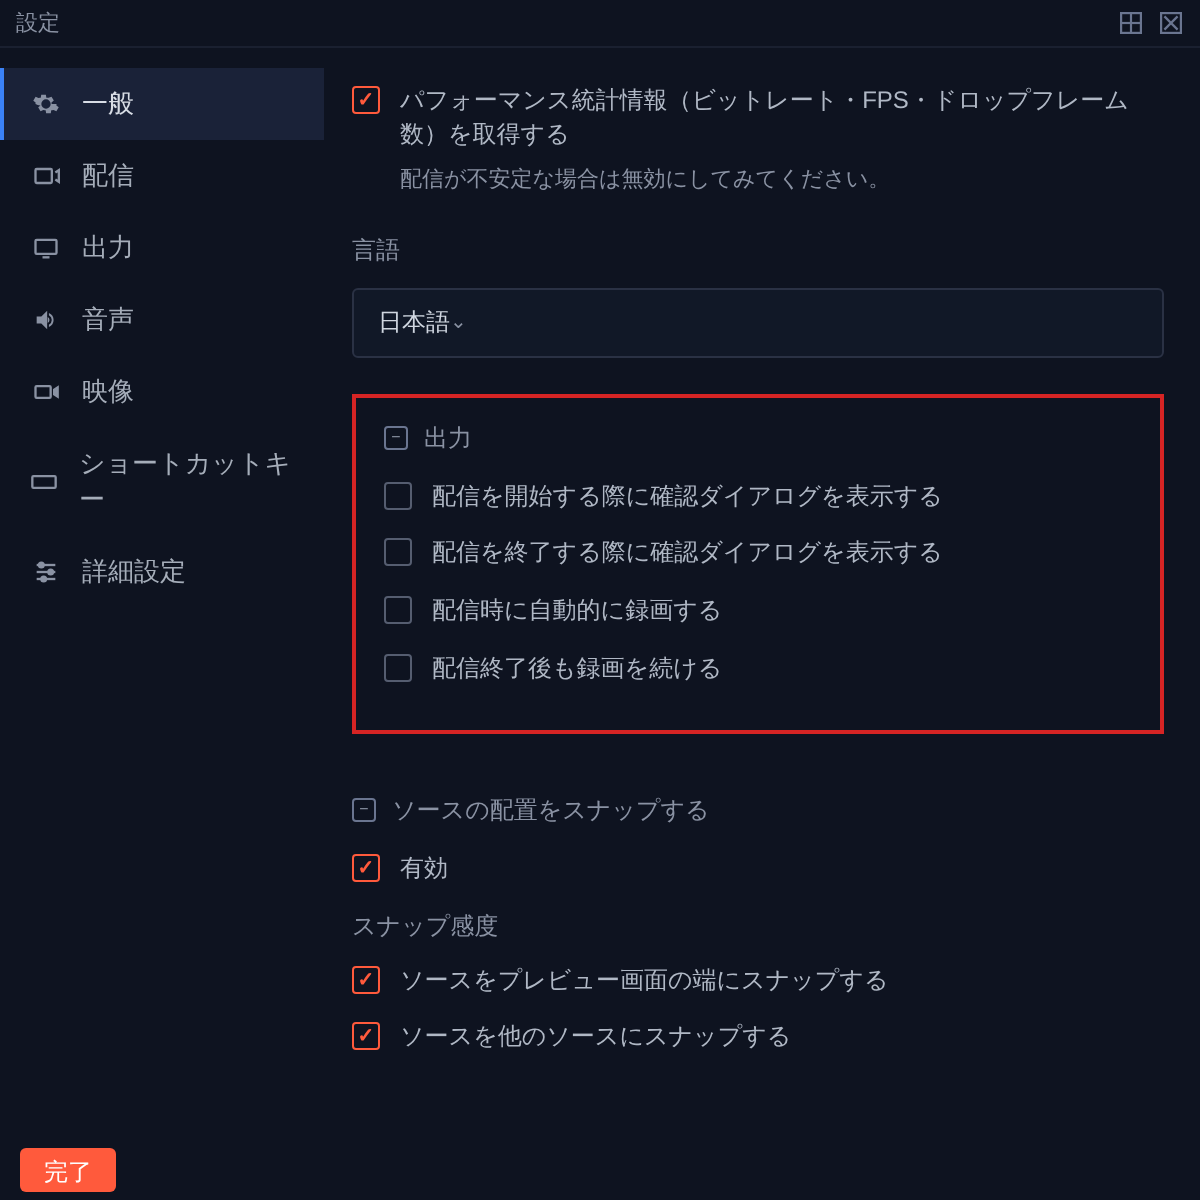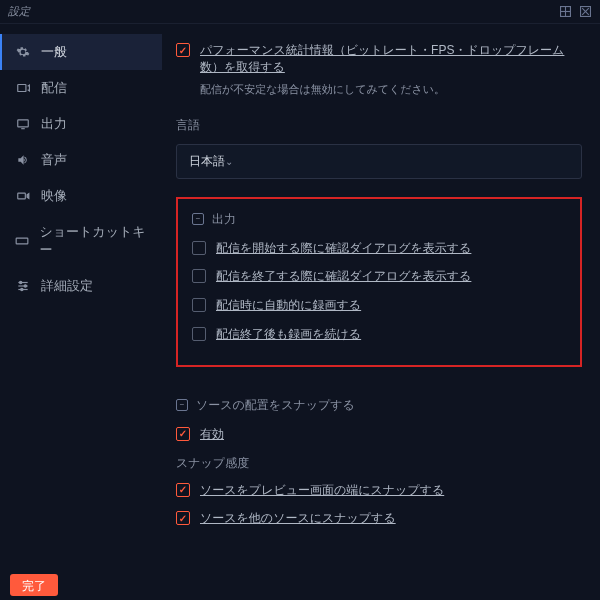--- a/index.html
+++ b/index.html
@@ -12,21 +12,20 @@
   overflow: hidden;
 }
 .titlebar {
   height: 24px;
   display: flex;
   align-items: center;
   padding: 0 8px;
   color: #8a92a3;
   font-size: 11px;
   border-bottom: 1px solid #1a2030;
-  font-style: italic;
 }
 .titlebar .spacer { flex: 1; }
 .title-icon {
   width: 14px; height: 14px;
   margin-left: 6px;
   display: flex; align-items: center; justify-content: center;
   color: #6a7590;
   cursor: pointer;
 }
 .body {
@@ -79,21 +78,21 @@
 }
 .check-box.checked {
   border-color: #ff5a3c;
 }
 .check-box.checked::after {
   content: "✓";
   color: #ff5a3c;
   font-size: 10px;
   font-weight: bold;
 }
-.check-text { line-height: 1.4; text-decoration: underline; }
+.check-text { line-height: 1.4; }
 .helper {
   margin-left: 24px;
   font-size: 11px;
   color: #8a92a3;
   margin-top: -6px;
   margin-bottom: 14px;
 }
 .field-label {
   display: block;
   margin: 20px 0 10px 0;

